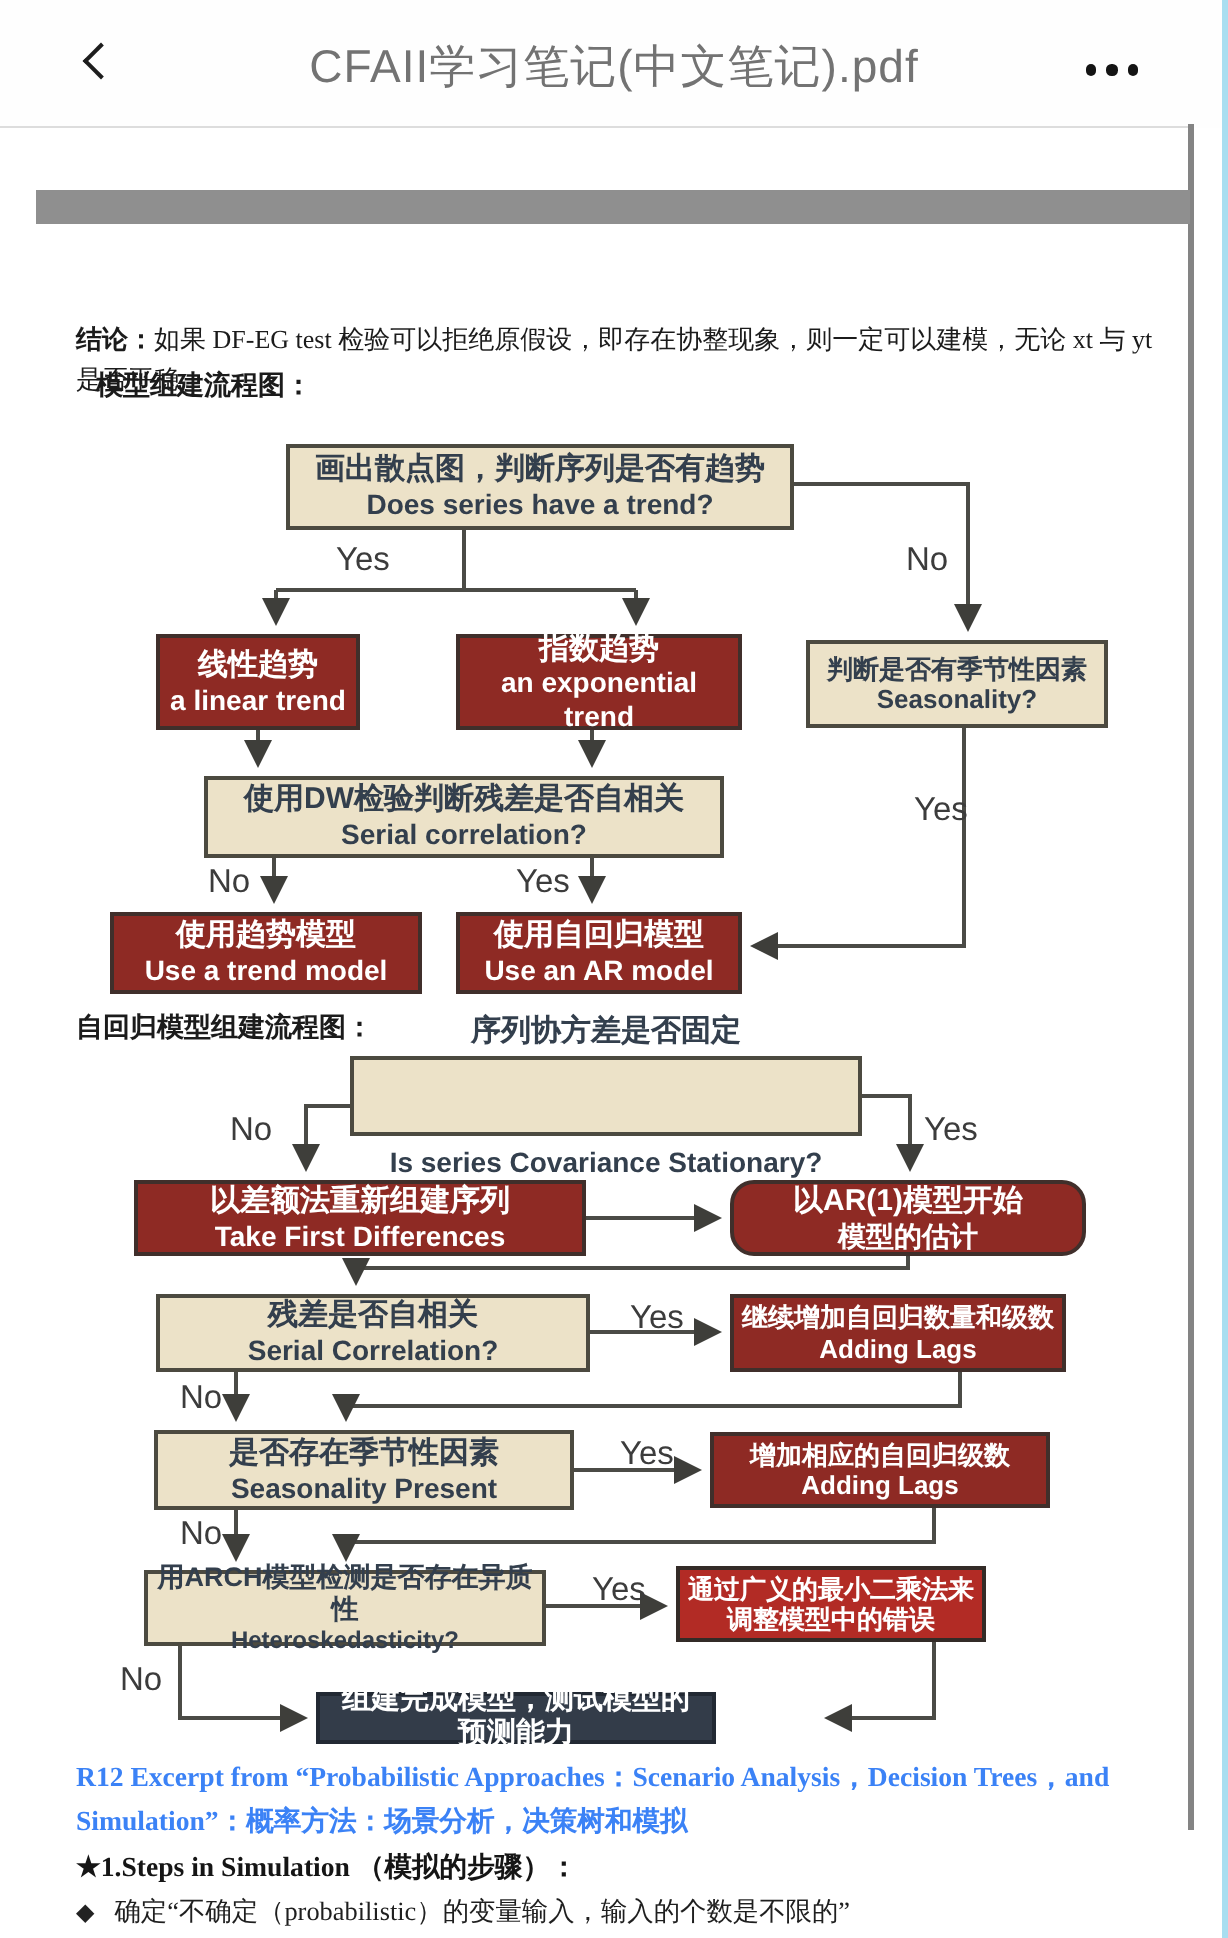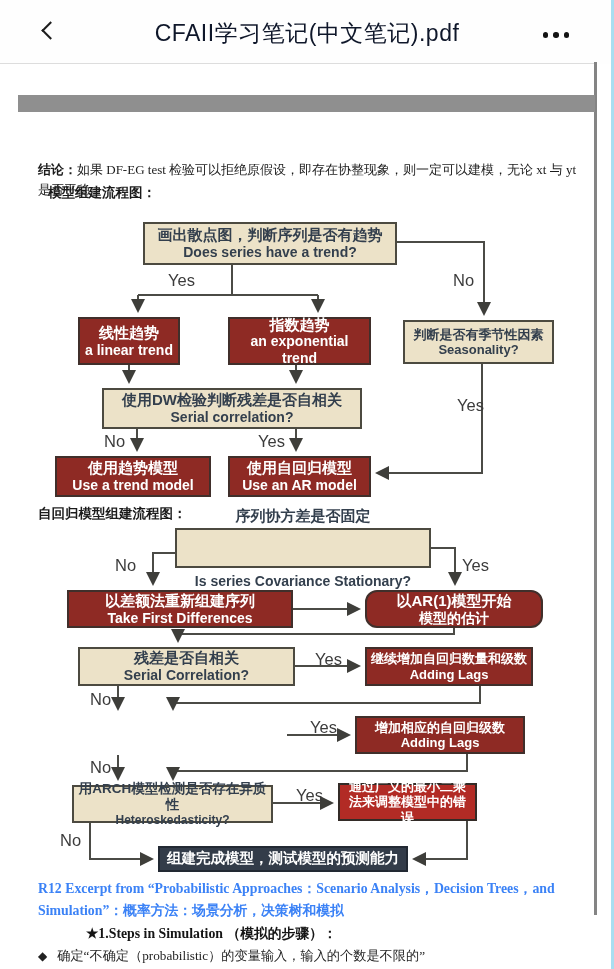--- a/index.html
+++ b/index.html
@@ -13,21 +13,21 @@
   .cyan-edge { position:absolute; right:0; top:0; width:3px; height:100%; background:#a9def0; }
 
   
   .navbar { position:absolute; left:0; top:0; width:100%; height:64px; background:#fefefe; }
   .navbar .divider { position:absolute; left:0; bottom:0; width:597px; height:1px; background:#dddddd; }
   .back-btn { position:absolute; left:34px; top:16px; width:34px; height:34px; cursor:pointer; }
   .chev { position:absolute; left:10px; top:8px; width:13px; height:13px;
           border-left:2.5px solid #1d1d1d; border-bottom:2.5px solid #1d1d1d;
           transform:rotate(45deg); }
   .nav-title { position:absolute; left:0; top:18px; width:100%; text-align:center;
-               font-size:23px; font-weight:500; color:#0f172a; letter-spacing:0.5px; }
+               font-size:23px; font-weight:500; color:#737373; letter-spacing:0.5px; }
   .more-btn { position:absolute; right:40px; top:24px; width:36px; height:22px; cursor:pointer;
               display:flex; align-items:center; justify-content:center; gap:5px; }
   .dot { width:5.5px; height:5.5px; border-radius:50%; background:#141414; }
 
   
   .page-right-line { position:absolute; left:594px; top:62px; width:3px; height:853px; background:#848484; }
   .gray-bar { position:absolute; left:18px; top:95px; width:577px; height:17px; background:#8f8f8f; }
 
   
   .serif { font-family:"Liberation Serif", serif; color:#1b1b1b; }
@@ -50,21 +50,21 @@
   .bright{ background:var(--bright-red); border:2px solid #332b27; color:#ffffff; }
   .navy  { background:var(--navy); border:2px solid #222933; color:#ffffff; }
 
   .edge-label { position:absolute; font-size:16.5px; color:#3c3c3c; font-family:"Liberation Sans",sans-serif; }
 
   .flow-svg { position:absolute; left:0; top:0; width:614px; height:969px; pointer-events:none; }
 
   
   .footer { position:absolute; left:38px; top:878px; width:545px; }
   .footer .r12 { font-size:13.8px; font-weight:bold; line-height:1.6; color:#3b82f6; }
-  .footer .steps { font-size:13.8px; font-weight:bold; margin-top:3px; color:#151515;margin-left:48px; }
+  .footer .steps { font-size:13.8px; font-weight:bold; margin-top:3px; color:#151515; }
   .footer .bullet { display:flex; gap:10px; margin-top:4px; font-size:13.2px; color:#1f1f1f; line-height:1.35; }
   .footer .bullet .glyph { font-size:12px; color:#222; flex:0 0 auto; padding-top:1px; }
 </style>
 </head>
 <body>
 
 <div class="screen">
 
   <div class="navbar">
     <div class="back-btn">
@@ -172,32 +172,36 @@
     <div class="en">模型的估计</div>
   </div>
   <div class="fbox beige" style="left:78px; top:647px; width:217px; height:39px;">
     <div class="zh">残差是否自相关</div>
     <div class="en">Serial Correlation?</div>
   </div>
   <div class="fbox red sm" style="left:365px; top:647px; width:168px; height:39px;">
     <div class="zh">继续增加自回归数量和级数</div>
     <div class="en">Adding Lags</div>
   </div>
+  <div class="fbox beige" style="left:77px; top:715px; width:210px; height:40px;">
+    <div class="zh">是否存在季节性因素</div>
+    <div class="en">Seasonality Present</div>
+  </div>
   <div class="fbox red sm" style="left:355px; top:716px; width:170px; height:38px;">
     <div class="zh">增加相应的自回归级数</div>
     <div class="en">Adding Lags</div>
   </div>
   <div class="fbox beige" style="left:72px; top:785px; width:201px; height:38px;">
     <div class="zh" style="font-size:13.5px;">用ARCH模型检测是否存在异质性</div>
     <div class="en" style="font-size:12px;">Heteroskedasticity?</div>
   </div>
-  <div class="fbox bright sm" style="left:338px; top:783px; width:139px; height:38px;justify-content:center;">
+  <div class="fbox bright sm" style="left:338px; top:783px; width:155px; height:38px;justify-content:center;">
     <div class="zh">通过广义的最小二乘法来调整模型中的错误</div>
   </div>
-  <div class="fbox navy" style="left:158px; top:846px; width:250px; height:26px;">
+  <div class="fbox navy" style="left:158px; top:846px; width:200px; height:26px;">
     <div class="zh" style="font-size:14.5px;">组建完成模型，测试模型的预测能力</div>
   </div>
 
   <span class="edge-label" style="left:115px; top:556px;">No</span>
   <span class="edge-label" style="left:462px; top:556px;">Yes</span>
   <span class="edge-label" style="left:315px; top:650px;">Yes</span>
   <span class="edge-label" style="left:90px; top:690px;">No</span>
   <span class="edge-label" style="left:310px; top:718px;">Yes</span>
   <span class="edge-label" style="left:90px; top:758px;">No</span>
   <span class="edge-label" style="left:296px; top:786px;">Yes</span>

